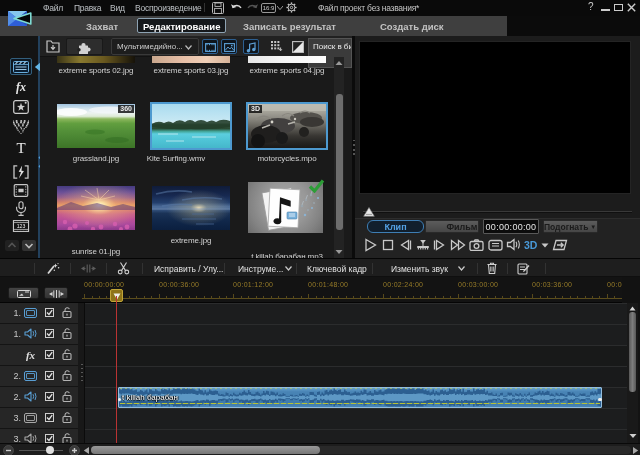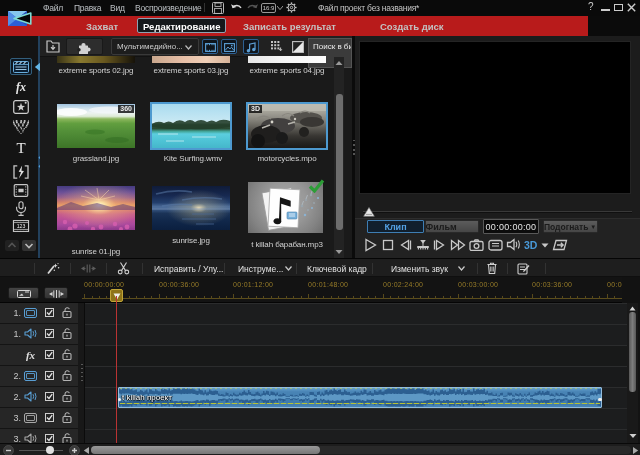--- a/index.html
+++ b/index.html
@@ -88,21 +88,21 @@
 </div>
 
 <svg class="ab" style="left:8px;top:11px;z-index:5" width="24" height="15" viewBox="0 0 24 15">
   <rect x="0" y="0" width="19" height="15" fill="#2f5fd8"></rect>
   <path d="M0 0 H19 L9.5 7.5 Z" fill="#86c8f0"></path>
   <path d="M0 0 L9.5 7.5 0 15 Z" fill="#5490e8"></path>
   <path d="M19 0 L9.5 7.5 19 15 Z" fill="#2a50c0"></path>
   <path d="M22.8 2 L6 7.5 22.8 13 Z" fill="#05080a" stroke="#7fdcd4" stroke-width="1.6" stroke-linejoin="round" transform="translate(0,0)"></path>
 </svg>
 
-<div class="ab" id="tabs" style="left:0;top:16px;width:588px;height:20px;background:#b91c1c">
+<div class="ab" id="tabs" style="left:0;top:16px;width:507px;height:20px;background:#404040">
   <span class="tab" style="left:86px">Захват</span>
   <div class="ab" style="left:137px;top:1.5px;width:89px;height:15px;border:1px solid #8fa4b4;border-radius:2px;background:#16191c"></div>
   <span class="tab" style="left:143px;top:4.5px;color:#fff">Редактирование</span>
   <span class="tab" style="left:243px">Записать результат</span>
   <span class="tab" style="left:380px">Создать диск</span>
 </div>
 
 <div class="ab" id="leftbar" style="left:0;top:36px;width:40px;height:222px;background:#151515">
   <div class="ab" style="left:38px;top:0;width:1.5px;height:222px;background:#24425e"></div>
 
@@ -294,21 +294,21 @@
           <circle cx="34" cy="34" r="6" fill="#1b1b1b"></circle>
           <circle cx="56" cy="28" r="5" fill="#232220"></circle>
           <path d="M8 16 q7 -7 15 -1 M34 12 q6 -5 12 0 M52 9 q5 -4 10 0" stroke="#8a8880" stroke-width="1.2" fill="none"></path>
           <path d="M14 24 l8 -3 M40 20 l7 -2" stroke="#b8b6ae" stroke-width="1.4"></path>
           <circle cx="24" cy="18" r="1.4" fill="#d8d6cc"></circle>
           <circle cx="47" cy="15" r="1.2" fill="#ccc9c0"></circle>
         </svg>
         <div class="badge" style="left:1px;top:1px">3D</div>
       </div>
       <div class="tlabel" style="left:8px;top:118px">grassland.jpg</div>
-      <div class="tlabel" style="left:105px;top:118px">Kite Surfing.wmv</div>
+      <div class="tlabel" style="left:88px;top:118px">Kite Surfing.wmv</div>
       <div class="tlabel" style="left:199px;top:118px">motorcycles.mpo</div>
       <div class="thumb" style="left:17px;top:149.5px;width:78px;height:44px;background:linear-gradient(180deg,#463c80 0%,#6a5098 14%,#96608e 26%,#cc7a6e 36%,#e89c64 44%,#d87a72 54%,#c85e8c 64%,#bc5098 76%,#aa4a9e 88%,#8e3a8c 100%);">
         <svg width="78" height="44" viewBox="0 0 78 44" style="position:absolute;left:0;top:0">
           <radialGradient id="sg" cx="0.54" cy="0.44" r="0.55">
             <stop offset="0" stop-color="#fffbe2"></stop>
             <stop offset="0.14" stop-color="#ffe9a8" stop-opacity="0.9"></stop>
             <stop offset="0.4" stop-color="#ffc880" stop-opacity="0.35"></stop>
             <stop offset="1" stop-color="#ffc880" stop-opacity="0"></stop>
           </radialGradient>
           <rect width="78" height="44" fill="url(#sg)"></rect>
@@ -362,22 +362,22 @@
             <circle cx="57" cy="35" r="1.2"></circle>
             <circle cx="64" cy="28" r="1"></circle>
             <circle cx="70" cy="18" r="1.1"></circle>
           </g>
 </svg>
 <svg width="17" height="14" viewBox="0 0 17 14" style="position:absolute;right:-2px;top:-3px">
           <path d="M2 7.5 L6.5 12 15 1.5" fill="none" stroke="#2e9e38" stroke-width="3.2"></path>
         </svg>
       </div>
       <div class="tlabel" style="left:8px;top:211px">sunrise 01.jpg</div>
-      <div class="tlabel" style="left:103px;top:200px">sunrise.jpg</div>
-      <div class="tlabel" style="left:196px;top:204px;width:102px">t killah барабан.mp3</div>
+      <div class="tlabel" style="left:103px;top:200px">extreme.jpg</div>
+      <div class="tlabel" style="left:196px;top:216px;width:102px">t killah барабан.mp3</div>
 
   <div class="ab" style="left:294px;top:21px;width:10px;height:201px;background:#242424">
     <svg style="margin:3px auto" width="8" height="6" viewBox="0 0 8 6">
           <path d="M0.5 5 4 1 7.5 5" fill="#9a9a9a"></path>
         </svg>
     <div class="ab" style="left:1.5px;top:37px;width:7px;height:136px;background:#6e6e6e;border-radius:3px"></div>
     <svg class="ab" style="left:1px;bottom:3px" width="8" height="6" viewBox="0 0 8 6">
           <path d="M0.5 1 4 5 7.5 1" fill="#9a9a9a"></path>
         </svg>
   </div>
@@ -389,22 +389,22 @@
   <div class="ab" style="left:4.5px;top:5.5px;width:270.5px;height:151px;background:#000;box-shadow:0 0 0 1px #252525"></div>
 
   <div class="ab" style="left:8px;top:174.5px;width:269px;height:2px;background:#3a3a3a;border-bottom:1px solid #111"></div>
   <svg class="ab" style="left:8px;top:170.5px" width="12" height="10" viewBox="0 0 12 10">
         <path d="M6 0.5 L11.3 9.3 H0.7 Z" fill="#e8e8e8" stroke="#888" stroke-width="0.6"></path>
         <path d="M3 7.4h6" stroke="#999" stroke-width="1"></path>
       </svg>
 
   <div class="ab" style="left:0;top:182px;width:285px;height:40px;background:#232323;border-top:1px solid #2e2e2e"></div>
 
-  <div class="ab" style="left:12px;top:183.5px;width:57px;height:13.5px;border:1px solid #3f7fb5;background:#12202e;border-radius:1px;text-align:center;font-size:9px;font-weight:bold;color:#55a2e4;line-height:12.5px">Клип</div>
-  <div class="ab" style="left:69.5px;top:183.5px;width:54px;height:13.5px;border:1px solid #2a2a2a;background:linear-gradient(#5d5d5d,#474747);border-radius:1px;text-align:left;font-size:9px;font-weight:bold;color:#1c1c1c;line-height:12.5px">Фильм</div>
+  <div class="ab" style="left:12px;top:183.5px;width:57px;height:13.5px;border:1px solid #3f7fb5;background:#12202e;border-radius:6px;text-align:center;font-size:9px;font-weight:bold;color:#55a2e4;line-height:12.5px">Клип</div>
+  <div class="ab" style="left:69.5px;top:183.5px;width:54px;height:13.5px;border:1px solid #2a2a2a;background:linear-gradient(#5d5d5d,#474747);border-radius:1px;text-align:right;font-size:9px;font-weight:bold;color:#1c1c1c;line-height:12.5px">Фильм</div>
   <div class="ab" style="left:128px;top:182.5px;width:56px;height:15px;border:1px solid #5a5a5a;background:#0d0d0d;border-radius:1px;text-align:center;font-size:9px;color:#e6e6e6;line-height:14px;letter-spacing:0.3px">00:00:00:00</div>
   <div class="ab" style="left:187.5px;top:183.5px;width:55px;height:13.5px;border:1px solid #2a2a2a;background:linear-gradient(#5d5d5d,#474747);border-radius:1px;text-align:center;font-size:8.5px;font-weight:bold;color:#1c1c1c;line-height:12.5px">Подогнать<span style="font-size:6px;vertical-align:1px"> ▼</span></div>
 
   <svg class="ab" style="left:9px;top:202px" width="13" height="14" viewBox="0 0 13 14">
         <path d="M2 1.5 L11.5 7 2 12.5 Z" fill="none" stroke="#c9c9c9" stroke-width="1.3"></path>
       </svg>
       <svg class="ab" style="left:27px;top:203px" width="12" height="12" viewBox="0 0 12 12">
         <rect x="1.5" y="1.5" width="9" height="9" fill="none" stroke="#c9c9c9" stroke-width="1.3"></rect>
       </svg>
       <svg class="ab" style="left:44px;top:203px" width="13" height="12" viewBox="0 0 13 12">
@@ -791,21 +791,21 @@
 
 <div class="ab" style="left:116px;top:296px;width:1px;height:147px;background:#bb3434"></div>
 
 <div class="ab" style="left:117.5px;top:386.5px;width:484px;height:21px;background:linear-gradient(#66a0cc,#4a85b6 20%,#3f7cae 80%,#4a86b8);border:1px solid #94bede;border-radius:1px">
   <svg class="ab" style="left:0;top:0" width="482" height="19" viewBox="0 0 482 19">
         <path d="M0.0 0.5h1.5v18.0h-1.5zM1.5 1.7h1.5v15.6h-1.5zM3.0 0.5h1.5v18.0h-1.5zM4.5 0.5h1.5v17.9h-1.5zM6.0 0.5h1.5v18.0h-1.5zM7.5 0.5h1.5v18.0h-1.5zM9.0 0.5h1.5v18.0h-1.5zM10.5 1.5h1.5v16.0h-1.5zM12.0 0.5h1.5v17.9h-1.5zM13.5 2.5h1.5v14.0h-1.5zM15.0 2.2h1.5v14.6h-1.5zM16.5 1.5h1.5v15.9h-1.5zM18.0 3.9h1.5v11.3h-1.5zM19.5 3.6h1.5v11.9h-1.5zM21.0 2.1h1.5v14.9h-1.5zM22.5 2.7h1.5v13.7h-1.5zM24.0 4.0h1.5v10.9h-1.5zM25.5 2.6h1.5v13.9h-1.5zM27.0 1.6h1.5v15.8h-1.5zM28.5 4.6h1.5v9.7h-1.5zM30.0 1.3h1.5v16.5h-1.5zM31.5 1.5h1.5v16.1h-1.5zM33.0 2.7h1.5v13.6h-1.5zM34.5 3.2h1.5v12.5h-1.5zM36.0 0.5h1.5v18.0h-1.5zM37.5 2.4h1.5v14.3h-1.5zM39.0 3.3h1.5v12.3h-1.5zM40.5 3.4h1.5v12.2h-1.5zM42.0 0.6h1.5v17.9h-1.5zM43.5 1.7h1.5v15.7h-1.5zM45.0 1.0h1.5v17.0h-1.5zM46.5 1.4h1.5v16.1h-1.5zM48.0 2.3h1.5v14.5h-1.5zM49.5 0.5h1.5v17.9h-1.5zM51.0 2.8h1.5v13.4h-1.5zM52.5 1.9h1.5v15.1h-1.5zM54.0 0.6h1.5v17.8h-1.5zM55.5 1.1h1.5v16.8h-1.5zM57.0 0.5h1.5v18.0h-1.5zM58.5 0.5h1.5v18.0h-1.5zM60.0 0.5h1.5v18.0h-1.5zM61.5 1.8h1.5v15.4h-1.5zM63.0 0.8h1.5v17.4h-1.5zM64.5 0.5h1.5v18.0h-1.5zM66.0 1.1h1.5v16.8h-1.5zM67.5 0.5h1.5v17.9h-1.5zM69.0 1.2h1.5v16.6h-1.5zM70.5 0.8h1.5v17.5h-1.5zM72.0 0.5h1.5v18.0h-1.5zM73.5 1.2h1.5v16.6h-1.5zM75.0 1.6h1.5v15.7h-1.5zM76.5 2.7h1.5v13.6h-1.5zM78.0 2.9h1.5v13.2h-1.5zM79.5 0.7h1.5v17.7h-1.5zM81.0 2.1h1.5v14.8h-1.5zM82.5 2.5h1.5v14.0h-1.5zM84.0 4.4h1.5v10.2h-1.5zM85.5 2.3h1.5v14.4h-1.5zM87.0 4.6h1.5v9.8h-1.5zM88.5 3.8h1.5v11.5h-1.5zM90.0 1.4h1.5v16.3h-1.5zM91.5 2.8h1.5v13.4h-1.5zM93.0 3.2h1.5v12.6h-1.5zM94.5 2.8h1.5v13.3h-1.5zM96.0 2.4h1.5v14.1h-1.5zM97.5 3.0h1.5v13.0h-1.5zM99.0 5.5h1.5v8.0h-1.5zM100.5 6.7h1.5v5.7h-1.5zM102.0 6.0h1.5v7.1h-1.5zM103.5 6.6h1.5v5.9h-1.5zM105.0 7.2h1.5v4.6h-1.5zM106.5 4.6h1.5v9.8h-1.5zM108.0 5.1h1.5v8.8h-1.5zM109.5 7.5h1.5v4.1h-1.5zM111.0 6.1h1.5v6.7h-1.5zM112.5 7.1h1.5v4.8h-1.5zM114.0 4.8h1.5v9.4h-1.5zM115.5 6.3h1.5v6.3h-1.5zM117.0 6.7h1.5v5.5h-1.5zM118.5 6.4h1.5v6.2h-1.5zM120.0 4.8h1.5v9.5h-1.5zM121.5 5.6h1.5v7.9h-1.5zM123.0 4.0h1.5v11.1h-1.5zM124.5 2.5h1.5v14.1h-1.5zM126.0 4.3h1.5v10.4h-1.5zM127.5 4.9h1.5v9.1h-1.5zM129.0 1.9h1.5v15.2h-1.5zM130.5 3.9h1.5v11.1h-1.5zM132.0 5.8h1.5v7.5h-1.5zM133.5 6.2h1.5v6.7h-1.5zM135.0 6.1h1.5v6.8h-1.5zM136.5 4.3h1.5v10.5h-1.5zM138.0 3.8h1.5v11.5h-1.5zM139.5 5.3h1.5v8.3h-1.5zM141.0 6.8h1.5v5.4h-1.5zM142.5 5.5h1.5v8.0h-1.5zM144.0 3.0h1.5v13.0h-1.5zM145.5 4.7h1.5v9.5h-1.5zM147.0 2.8h1.5v13.3h-1.5zM148.5 3.2h1.5v12.7h-1.5zM150.0 6.4h1.5v6.2h-1.5zM151.5 3.6h1.5v11.9h-1.5zM153.0 3.8h1.5v11.5h-1.5zM154.5 4.5h1.5v10.0h-1.5zM156.0 5.8h1.5v7.4h-1.5zM157.5 4.6h1.5v9.8h-1.5zM159.0 7.1h1.5v4.8h-1.5zM160.5 6.3h1.5v6.4h-1.5zM162.0 6.7h1.5v5.6h-1.5zM163.5 5.2h1.5v8.6h-1.5zM165.0 6.0h1.5v7.1h-1.5zM166.5 7.9h1.5v3.2h-1.5zM168.0 7.9h1.5v3.2h-1.5zM169.5 7.9h1.5v3.2h-1.5zM171.0 6.7h1.5v5.6h-1.5zM172.5 6.8h1.5v5.4h-1.5zM174.0 7.9h1.5v3.2h-1.5zM175.5 7.3h1.5v4.4h-1.5zM177.0 7.1h1.5v4.8h-1.5zM178.5 7.9h1.5v3.2h-1.5zM180.0 5.8h1.5v7.5h-1.5zM181.5 6.3h1.5v6.4h-1.5zM183.0 5.1h1.5v8.8h-1.5zM184.5 5.8h1.5v7.4h-1.5zM186.0 7.8h1.5v3.5h-1.5zM187.5 6.4h1.5v6.3h-1.5zM189.0 7.5h1.5v3.9h-1.5zM190.5 3.9h1.5v11.2h-1.5zM192.0 4.1h1.5v10.7h-1.5zM193.5 4.3h1.5v10.4h-1.5zM195.0 6.4h1.5v6.3h-1.5zM196.5 7.3h1.5v4.5h-1.5zM198.0 3.9h1.5v11.3h-1.5zM199.5 3.4h1.5v12.3h-1.5zM201.0 6.5h1.5v6.1h-1.5zM202.5 4.5h1.5v10.0h-1.5zM204.0 5.7h1.5v7.6h-1.5zM205.5 2.5h1.5v14.0h-1.5zM207.0 2.0h1.5v15.0h-1.5zM208.5 4.1h1.5v10.8h-1.5zM210.0 2.4h1.5v14.3h-1.5zM211.5 1.8h1.5v15.4h-1.5zM213.0 2.7h1.5v13.6h-1.5zM214.5 0.5h1.5v18.0h-1.5zM216.0 2.1h1.5v14.8h-1.5zM217.5 3.1h1.5v12.9h-1.5zM219.0 2.0h1.5v14.9h-1.5zM220.5 1.6h1.5v15.8h-1.5zM222.0 4.0h1.5v10.9h-1.5zM223.5 4.0h1.5v11.1h-1.5zM225.0 1.6h1.5v15.8h-1.5zM226.5 3.3h1.5v12.5h-1.5zM228.0 4.3h1.5v10.4h-1.5zM229.5 4.1h1.5v10.8h-1.5zM231.0 5.7h1.5v7.5h-1.5zM232.5 5.3h1.5v8.4h-1.5zM234.0 4.7h1.5v9.6h-1.5zM235.5 3.5h1.5v11.9h-1.5zM237.0 4.8h1.5v9.5h-1.5zM238.5 4.6h1.5v9.8h-1.5zM240.0 5.0h1.5v9.0h-1.5zM241.5 2.7h1.5v13.7h-1.5zM243.0 4.2h1.5v10.6h-1.5zM244.5 1.5h1.5v16.0h-1.5zM246.0 1.7h1.5v15.6h-1.5zM247.5 4.9h1.5v9.1h-1.5zM249.0 4.4h1.5v10.2h-1.5zM250.5 2.9h1.5v13.3h-1.5zM252.0 4.8h1.5v9.4h-1.5zM253.5 5.2h1.5v8.6h-1.5zM255.0 2.1h1.5v14.9h-1.5zM256.5 3.4h1.5v12.1h-1.5zM258.0 3.7h1.5v11.7h-1.5zM259.5 2.2h1.5v14.7h-1.5zM261.0 1.7h1.5v15.6h-1.5zM262.5 3.7h1.5v11.6h-1.5zM264.0 3.5h1.5v11.9h-1.5zM265.5 1.7h1.5v15.7h-1.5zM267.0 1.2h1.5v16.7h-1.5zM268.5 0.5h1.5v18.0h-1.5zM270.0 0.5h1.5v18.0h-1.5zM271.5 0.5h1.5v18.0h-1.5zM273.0 0.5h1.5v18.0h-1.5zM274.5 0.7h1.5v17.6h-1.5zM276.0 0.5h1.5v18.0h-1.5zM277.5 0.5h1.5v18.0h-1.5zM279.0 0.5h1.5v18.0h-1.5zM280.5 0.5h1.5v18.0h-1.5zM282.0 1.0h1.5v17.1h-1.5zM283.5 0.5h1.5v18.0h-1.5zM285.0 0.5h1.5v18.0h-1.5zM286.5 1.3h1.5v16.5h-1.5zM288.0 1.5h1.5v16.0h-1.5zM289.5 0.5h1.5v18.0h-1.5zM291.0 0.8h1.5v17.4h-1.5zM292.5 0.5h1.5v18.0h-1.5zM294.0 0.5h1.5v18.0h-1.5zM295.5 2.1h1.5v14.7h-1.5zM297.0 0.5h1.5v18.0h-1.5zM298.5 0.5h1.5v18.0h-1.5zM300.0 0.5h1.5v18.0h-1.5zM301.5 0.5h1.5v18.0h-1.5zM303.0 0.5h1.5v18.0h-1.5zM304.5 2.3h1.5v14.4h-1.5zM306.0 1.4h1.5v16.2h-1.5zM307.5 2.9h1.5v13.2h-1.5zM309.0 2.6h1.5v13.7h-1.5zM310.5 4.5h1.5v10.1h-1.5zM312.0 3.7h1.5v11.7h-1.5zM313.5 1.6h1.5v15.7h-1.5zM315.0 4.8h1.5v9.4h-1.5zM316.5 2.9h1.5v13.1h-1.5zM318.0 4.3h1.5v10.3h-1.5zM319.5 4.4h1.5v10.2h-1.5zM321.0 2.2h1.5v14.7h-1.5zM322.5 1.8h1.5v15.4h-1.5zM324.0 3.2h1.5v12.5h-1.5zM325.5 2.3h1.5v14.5h-1.5zM327.0 4.1h1.5v10.7h-1.5zM328.5 3.3h1.5v12.5h-1.5zM330.0 0.5h1.5v18.0h-1.5zM331.5 1.7h1.5v15.7h-1.5zM333.0 1.7h1.5v15.6h-1.5zM334.5 0.8h1.5v17.3h-1.5zM336.0 3.6h1.5v11.8h-1.5zM337.5 1.6h1.5v15.7h-1.5zM339.0 2.1h1.5v14.8h-1.5zM340.5 0.9h1.5v17.2h-1.5zM342.0 3.8h1.5v11.4h-1.5zM343.5 0.8h1.5v17.5h-1.5zM345.0 4.3h1.5v10.3h-1.5zM346.5 3.9h1.5v11.1h-1.5zM348.0 2.3h1.5v14.4h-1.5zM349.5 1.9h1.5v15.3h-1.5zM351.0 3.5h1.5v12.1h-1.5zM352.5 3.7h1.5v11.5h-1.5zM354.0 0.5h1.5v18.0h-1.5zM355.5 2.9h1.5v13.3h-1.5zM357.0 1.4h1.5v16.3h-1.5zM358.5 1.2h1.5v16.5h-1.5zM360.0 2.1h1.5v14.9h-1.5zM361.5 1.6h1.5v15.8h-1.5zM363.0 2.1h1.5v14.8h-1.5zM364.5 0.8h1.5v17.3h-1.5zM366.0 4.2h1.5v10.6h-1.5zM367.5 2.7h1.5v13.6h-1.5zM369.0 5.2h1.5v8.7h-1.5zM370.5 5.1h1.5v8.7h-1.5zM372.0 4.6h1.5v9.8h-1.5zM373.5 6.6h1.5v5.9h-1.5zM375.0 6.9h1.5v5.2h-1.5zM376.5 5.5h1.5v8.0h-1.5zM378.0 7.9h1.5v3.2h-1.5zM379.5 7.0h1.5v5.0h-1.5zM381.0 4.9h1.5v9.2h-1.5zM382.5 4.8h1.5v9.3h-1.5zM384.0 7.9h1.5v3.2h-1.5zM385.5 7.7h1.5v3.6h-1.5zM387.0 7.4h1.5v4.3h-1.5zM388.5 4.6h1.5v9.8h-1.5zM390.0 4.8h1.5v9.5h-1.5zM391.5 4.8h1.5v9.5h-1.5zM393.0 6.8h1.5v5.4h-1.5zM394.5 7.8h1.5v3.5h-1.5zM396.0 5.2h1.5v8.5h-1.5zM397.5 5.9h1.5v7.1h-1.5zM399.0 6.5h1.5v6.1h-1.5zM400.5 5.1h1.5v8.8h-1.5zM402.0 6.5h1.5v5.9h-1.5zM403.5 7.9h1.5v3.2h-1.5zM405.0 5.8h1.5v7.3h-1.5zM406.5 7.7h1.5v3.6h-1.5zM408.0 6.0h1.5v7.0h-1.5zM409.5 4.6h1.5v9.9h-1.5zM411.0 7.3h1.5v4.3h-1.5zM412.5 7.0h1.5v5.1h-1.5zM414.0 6.6h1.5v5.9h-1.5zM415.5 4.4h1.5v10.3h-1.5zM417.0 5.1h1.5v8.8h-1.5zM418.5 3.5h1.5v12.0h-1.5zM420.0 2.8h1.5v13.3h-1.5zM421.5 4.8h1.5v9.4h-1.5zM423.0 3.1h1.5v12.8h-1.5zM424.5 4.7h1.5v9.5h-1.5zM426.0 4.1h1.5v10.9h-1.5zM427.5 2.7h1.5v13.6h-1.5zM429.0 3.3h1.5v12.4h-1.5zM430.5 6.6h1.5v5.8h-1.5zM432.0 5.6h1.5v7.8h-1.5zM433.5 6.5h1.5v6.1h-1.5zM435.0 7.8h1.5v3.5h-1.5zM436.5 4.8h1.5v9.3h-1.5zM438.0 5.4h1.5v8.1h-1.5zM439.5 6.9h1.5v5.2h-1.5zM441.0 4.9h1.5v9.2h-1.5zM442.5 5.6h1.5v7.9h-1.5zM444.0 5.9h1.5v7.2h-1.5zM445.5 7.5h1.5v4.1h-1.5zM447.0 7.1h1.5v4.7h-1.5zM448.5 3.9h1.5v11.2h-1.5zM450.0 3.9h1.5v11.2h-1.5zM451.5 5.4h1.5v8.2h-1.5zM453.0 4.4h1.5v10.1h-1.5zM454.5 5.7h1.5v7.6h-1.5zM456.0 7.7h1.5v3.7h-1.5zM457.5 7.9h1.5v3.2h-1.5zM459.0 7.5h1.5v3.9h-1.5zM460.5 5.4h1.5v8.2h-1.5zM462.0 5.9h1.5v7.2h-1.5zM463.5 5.6h1.5v7.7h-1.5zM465.0 5.4h1.5v8.2h-1.5zM466.5 7.9h1.5v3.2h-1.5zM468.0 7.4h1.5v4.2h-1.5zM469.5 7.5h1.5v3.9h-1.5zM471.0 4.3h1.5v10.3h-1.5zM472.5 3.4h1.5v12.3h-1.5zM474.0 4.7h1.5v9.6h-1.5zM475.5 3.3h1.5v12.4h-1.5zM477.0 4.6h1.5v9.7h-1.5zM478.5 1.1h1.5v16.7h-1.5zM480.0 1.1h1.5v16.9h-1.5zM481.5 0.5h1.5v18.0h-1.5zM483.0 0.9h1.5v17.3h-1.5z" fill="#2a5c8e" opacity="0.9"></path>
         <path d="M0.0 5.5h1.5v8.0h-1.5zM1.5 6.5h1.5v6.0h-1.5zM3.0 5.6h1.5v7.8h-1.5zM4.5 5.8h1.5v7.3h-1.5zM6.0 5.5h1.5v8.1h-1.5zM7.5 5.5h1.5v7.9h-1.5zM9.0 5.5h1.5v8.0h-1.5zM10.5 6.0h1.5v7.1h-1.5zM12.0 5.9h1.5v7.3h-1.5zM13.5 6.4h1.5v6.2h-1.5zM15.0 6.7h1.5v5.6h-1.5zM16.5 5.9h1.5v7.1h-1.5zM18.0 6.9h1.5v5.2h-1.5zM19.5 7.2h1.5v4.7h-1.5zM21.0 6.2h1.5v6.6h-1.5zM22.5 6.7h1.5v5.7h-1.5zM24.0 7.3h1.5v4.4h-1.5zM25.5 6.4h1.5v6.2h-1.5zM27.0 6.3h1.5v6.3h-1.5zM28.5 7.7h1.5v3.5h-1.5zM30.0 6.2h1.5v6.6h-1.5zM31.5 6.2h1.5v6.5h-1.5zM33.0 6.4h1.5v6.2h-1.5zM34.5 6.6h1.5v5.8h-1.5zM36.0 5.9h1.5v7.3h-1.5zM37.5 6.4h1.5v6.2h-1.5zM39.0 7.0h1.5v5.0h-1.5zM40.5 6.7h1.5v5.7h-1.5zM42.0 5.7h1.5v7.6h-1.5zM43.5 5.9h1.5v7.1h-1.5zM45.0 6.2h1.5v6.7h-1.5zM46.5 5.8h1.5v7.3h-1.5zM48.0 6.7h1.5v5.7h-1.5zM49.5 5.5h1.5v8.1h-1.5zM51.0 6.8h1.5v5.3h-1.5zM52.5 6.6h1.5v5.9h-1.5zM54.0 5.8h1.5v7.4h-1.5zM55.5 5.8h1.5v7.3h-1.5zM57.0 5.8h1.5v7.3h-1.5zM58.5 5.7h1.5v7.7h-1.5zM60.0 5.7h1.5v7.6h-1.5zM61.5 6.3h1.5v6.3h-1.5zM63.0 5.8h1.5v7.4h-1.5zM64.5 5.9h1.5v7.3h-1.5zM66.0 5.8h1.5v7.3h-1.5zM67.5 6.0h1.5v6.9h-1.5zM69.0 5.8h1.5v7.5h-1.5zM70.5 5.8h1.5v7.4h-1.5zM72.0 5.6h1.5v7.8h-1.5zM73.5 5.9h1.5v7.3h-1.5zM75.0 6.1h1.5v6.8h-1.5zM76.5 6.7h1.5v5.5h-1.5zM78.0 7.0h1.5v5.0h-1.5zM79.5 5.7h1.5v7.6h-1.5zM81.0 6.5h1.5v6.0h-1.5zM82.5 6.7h1.5v5.6h-1.5zM84.0 7.2h1.5v4.7h-1.5zM85.5 6.3h1.5v6.3h-1.5zM87.0 7.6h1.5v3.9h-1.5zM88.5 7.2h1.5v4.6h-1.5zM90.0 6.1h1.5v6.7h-1.5zM91.5 6.7h1.5v5.5h-1.5zM93.0 7.0h1.5v5.0h-1.5zM94.5 6.9h1.5v5.1h-1.5zM96.0 6.6h1.5v5.8h-1.5zM97.5 6.5h1.5v6.0h-1.5zM99.0 7.7h1.5v3.6h-1.5zM100.5 8.1h1.5v2.9h-1.5zM102.0 7.9h1.5v3.1h-1.5zM103.5 8.4h1.5v2.2h-1.5zM105.0 8.5h1.5v2.0h-1.5zM106.5 7.7h1.5v3.5h-1.5zM108.0 7.8h1.5v3.4h-1.5zM109.5 8.7h1.5v1.6h-1.5zM111.0 8.0h1.5v2.9h-1.5zM112.5 8.4h1.5v2.2h-1.5zM114.0 7.6h1.5v3.9h-1.5zM115.5 8.2h1.5v2.6h-1.5zM117.0 8.5h1.5v2.0h-1.5zM118.5 8.2h1.5v2.6h-1.5zM120.0 7.3h1.5v4.5h-1.5zM121.5 7.7h1.5v3.7h-1.5zM123.0 7.4h1.5v4.3h-1.5zM124.5 6.8h1.5v5.4h-1.5zM126.0 7.3h1.5v4.4h-1.5zM127.5 7.5h1.5v4.0h-1.5zM129.0 6.4h1.5v6.2h-1.5zM130.5 7.0h1.5v5.1h-1.5zM132.0 7.8h1.5v3.4h-1.5zM133.5 8.0h1.5v3.0h-1.5zM135.0 8.2h1.5v2.5h-1.5zM136.5 7.5h1.5v4.0h-1.5zM138.0 7.4h1.5v4.2h-1.5zM139.5 7.9h1.5v3.2h-1.5zM141.0 8.4h1.5v2.2h-1.5zM142.5 7.6h1.5v3.8h-1.5zM144.0 7.0h1.5v4.9h-1.5zM145.5 7.5h1.5v3.9h-1.5zM147.0 6.6h1.5v5.7h-1.5zM148.5 7.0h1.5v5.0h-1.5zM150.0 8.1h1.5v2.8h-1.5zM151.5 7.0h1.5v5.0h-1.5zM153.0 7.2h1.5v4.5h-1.5zM154.5 7.3h1.5v4.4h-1.5zM156.0 8.2h1.5v2.5h-1.5zM157.5 7.3h1.5v4.4h-1.5zM159.0 8.3h1.5v2.3h-1.5zM160.5 8.4h1.5v2.2h-1.5zM162.0 8.4h1.5v2.3h-1.5zM163.5 7.9h1.5v3.2h-1.5zM165.0 7.7h1.5v3.5h-1.5zM166.5 8.8h1.5v1.4h-1.5zM168.0 8.8h1.5v1.4h-1.5zM169.5 8.8h1.5v1.4h-1.5zM171.0 8.1h1.5v2.8h-1.5zM172.5 8.4h1.5v2.2h-1.5zM174.0 8.6h1.5v1.7h-1.5zM175.5 8.5h1.5v2.1h-1.5zM177.0 8.2h1.5v2.6h-1.5zM178.5 8.8h1.5v1.5h-1.5zM180.0 7.7h1.5v3.7h-1.5zM181.5 7.9h1.5v3.1h-1.5zM183.0 7.6h1.5v3.9h-1.5zM184.5 7.8h1.5v3.4h-1.5zM186.0 8.8h1.5v1.5h-1.5zM187.5 8.0h1.5v3.0h-1.5zM189.0 8.6h1.5v1.7h-1.5zM190.5 6.9h1.5v5.2h-1.5zM192.0 7.1h1.5v4.8h-1.5zM193.5 7.3h1.5v4.3h-1.5zM195.0 8.3h1.5v2.3h-1.5zM196.5 8.7h1.5v1.6h-1.5zM198.0 7.1h1.5v4.9h-1.5zM199.5 6.8h1.5v5.5h-1.5zM201.0 8.2h1.5v2.6h-1.5zM202.5 7.3h1.5v4.4h-1.5zM204.0 8.0h1.5v2.9h-1.5zM205.5 6.8h1.5v5.4h-1.5zM207.0 6.5h1.5v6.0h-1.5zM208.5 7.4h1.5v4.3h-1.5zM210.0 6.6h1.5v5.8h-1.5zM211.5 6.2h1.5v6.5h-1.5zM213.0 6.9h1.5v5.3h-1.5zM214.5 5.9h1.5v7.2h-1.5zM216.0 6.3h1.5v6.5h-1.5zM217.5 6.7h1.5v5.6h-1.5zM219.0 6.6h1.5v5.8h-1.5zM220.5 6.2h1.5v6.5h-1.5zM222.0 7.2h1.5v4.6h-1.5zM223.5 7.2h1.5v4.5h-1.5zM225.0 6.4h1.5v6.3h-1.5zM226.5 6.9h1.5v5.1h-1.5zM228.0 7.1h1.5v4.8h-1.5zM229.5 7.2h1.5v4.6h-1.5zM231.0 7.8h1.5v3.4h-1.5zM232.5 7.5h1.5v4.0h-1.5zM234.0 7.3h1.5v4.3h-1.5zM235.5 7.1h1.5v4.9h-1.5zM237.0 7.8h1.5v3.4h-1.5zM238.5 7.5h1.5v3.9h-1.5zM240.0 7.5h1.5v4.1h-1.5zM241.5 6.4h1.5v6.2h-1.5zM243.0 7.0h1.5v5.0h-1.5zM244.5 6.2h1.5v6.6h-1.5zM246.0 6.1h1.5v6.8h-1.5zM247.5 7.6h1.5v3.9h-1.5zM249.0 7.3h1.5v4.4h-1.5zM250.5 6.9h1.5v5.2h-1.5zM252.0 7.7h1.5v3.6h-1.5zM253.5 7.7h1.5v3.5h-1.5zM255.0 6.7h1.5v5.7h-1.5zM256.5 7.0h1.5v4.9h-1.5zM258.0 6.9h1.5v5.1h-1.5zM259.5 6.5h1.5v6.1h-1.5zM261.0 6.4h1.5v6.2h-1.5zM262.5 7.1h1.5v4.8h-1.5zM264.0 7.2h1.5v4.6h-1.5zM265.5 6.1h1.5v6.7h-1.5zM267.0 6.3h1.5v6.4h-1.5zM268.5 5.8h1.5v7.4h-1.5zM270.0 5.7h1.5v7.6h-1.5zM271.5 6.0h1.5v7.0h-1.5zM273.0 5.6h1.5v7.7h-1.5zM274.5 6.0h1.5v7.0h-1.5zM276.0 5.7h1.5v7.5h-1.5zM277.5 6.0h1.5v7.0h-1.5zM279.0 5.8h1.5v7.4h-1.5zM280.5 5.9h1.5v7.2h-1.5zM282.0 6.0h1.5v7.0h-1.5zM283.5 5.6h1.5v7.9h-1.5zM285.0 5.8h1.5v7.4h-1.5zM286.5 5.9h1.5v7.2h-1.5zM288.0 5.9h1.5v7.1h-1.5zM289.5 5.9h1.5v7.3h-1.5zM291.0 6.1h1.5v6.8h-1.5zM292.5 6.0h1.5v7.0h-1.5zM294.0 5.7h1.5v7.6h-1.5zM295.5 6.1h1.5v6.8h-1.5zM297.0 5.8h1.5v7.4h-1.5zM298.5 5.6h1.5v7.7h-1.5zM300.0 5.6h1.5v7.9h-1.5zM301.5 5.6h1.5v7.7h-1.5zM303.0 5.6h1.5v7.9h-1.5zM304.5 6.2h1.5v6.6h-1.5zM306.0 6.3h1.5v6.4h-1.5zM307.5 7.0h1.5v5.0h-1.5zM309.0 6.8h1.5v5.3h-1.5zM310.5 7.6h1.5v3.8h-1.5zM312.0 6.9h1.5v5.1h-1.5zM313.5 6.2h1.5v6.7h-1.5zM315.0 7.7h1.5v3.6h-1.5zM316.5 6.6h1.5v5.8h-1.5zM318.0 7.2h1.5v4.7h-1.5zM319.5 7.6h1.5v3.9h-1.5zM321.0 6.4h1.5v6.3h-1.5zM322.5 6.1h1.5v6.8h-1.5zM324.0 7.1h1.5v4.8h-1.5zM325.5 6.3h1.5v6.5h-1.5zM327.0 7.0h1.5v5.1h-1.5zM328.5 7.1h1.5v4.8h-1.5zM330.0 6.0h1.5v7.0h-1.5zM331.5 6.3h1.5v6.4h-1.5zM333.0 6.1h1.5v6.8h-1.5zM334.5 5.6h1.5v7.8h-1.5zM336.0 7.1h1.5v4.8h-1.5zM337.5 6.1h1.5v6.9h-1.5zM339.0 6.6h1.5v5.7h-1.5zM340.5 5.8h1.5v7.5h-1.5zM342.0 7.0h1.5v4.9h-1.5zM343.5 6.1h1.5v6.9h-1.5zM345.0 7.2h1.5v4.7h-1.5zM346.5 7.0h1.5v5.1h-1.5zM348.0 6.4h1.5v6.2h-1.5zM349.5 6.5h1.5v6.0h-1.5zM351.0 6.7h1.5v5.7h-1.5zM352.5 6.9h1.5v5.2h-1.5zM354.0 5.8h1.5v7.4h-1.5zM355.5 6.8h1.5v5.5h-1.5zM357.0 6.2h1.5v6.7h-1.5zM358.5 6.0h1.5v7.0h-1.5zM360.0 6.5h1.5v6.1h-1.5zM361.5 6.0h1.5v7.1h-1.5zM363.0 6.2h1.5v6.6h-1.5zM364.5 6.1h1.5v6.8h-1.5zM366.0 7.0h1.5v5.0h-1.5zM367.5 6.6h1.5v5.9h-1.5zM369.0 7.5h1.5v4.0h-1.5zM370.5 7.5h1.5v3.9h-1.5zM372.0 7.5h1.5v4.0h-1.5zM373.5 8.1h1.5v2.7h-1.5zM375.0 8.1h1.5v2.7h-1.5zM376.5 8.0h1.5v3.1h-1.5zM378.0 8.6h1.5v1.7h-1.5zM379.5 8.4h1.5v2.1h-1.5zM381.0 7.6h1.5v3.8h-1.5zM382.5 7.6h1.5v3.8h-1.5zM384.0 8.7h1.5v1.6h-1.5zM385.5 8.8h1.5v1.4h-1.5zM387.0 8.4h1.5v2.2h-1.5zM388.5 7.2h1.5v4.5h-1.5zM390.0 7.8h1.5v3.5h-1.5zM391.5 7.3h1.5v4.4h-1.5zM393.0 8.5h1.5v1.9h-1.5zM394.5 8.8h1.5v1.4h-1.5zM396.0 7.6h1.5v3.7h-1.5zM397.5 8.1h1.5v2.9h-1.5zM399.0 8.5h1.5v2.0h-1.5zM400.5 7.5h1.5v4.1h-1.5zM402.0 8.4h1.5v2.1h-1.5zM403.5 8.8h1.5v1.4h-1.5zM405.0 7.8h1.5v3.4h-1.5zM406.5 8.8h1.5v1.4h-1.5zM408.0 7.8h1.5v3.4h-1.5zM409.5 7.3h1.5v4.4h-1.5zM411.0 8.7h1.5v1.5h-1.5zM412.5 8.7h1.5v1.5h-1.5zM414.0 8.0h1.5v3.0h-1.5zM415.5 7.6h1.5v3.8h-1.5zM417.0 7.5h1.5v4.0h-1.5zM418.5 7.0h1.5v5.0h-1.5zM420.0 6.5h1.5v5.9h-1.5zM421.5 7.4h1.5v4.2h-1.5zM423.0 6.7h1.5v5.5h-1.5zM424.5 7.5h1.5v4.0h-1.5zM426.0 7.0h1.5v4.9h-1.5zM427.5 6.9h1.5v5.2h-1.5zM429.0 7.1h1.5v4.9h-1.5zM430.5 8.2h1.5v2.7h-1.5zM432.0 8.0h1.5v3.0h-1.5zM433.5 8.2h1.5v2.6h-1.5zM435.0 8.8h1.5v1.4h-1.5zM436.5 7.5h1.5v3.9h-1.5zM438.0 7.8h1.5v3.3h-1.5zM439.5 8.3h1.5v2.5h-1.5zM441.0 7.7h1.5v3.6h-1.5zM442.5 7.7h1.5v3.6h-1.5zM444.0 8.1h1.5v2.7h-1.5zM445.5 8.8h1.5v1.4h-1.5zM447.0 8.7h1.5v1.5h-1.5zM448.5 7.3h1.5v4.3h-1.5zM450.0 7.4h1.5v4.3h-1.5zM451.5 7.8h1.5v3.5h-1.5zM453.0 7.2h1.5v4.6h-1.5zM454.5 8.1h1.5v2.8h-1.5zM456.0 8.8h1.5v1.4h-1.5zM457.5 8.8h1.5v1.4h-1.5zM459.0 8.5h1.5v1.9h-1.5zM460.5 7.5h1.5v4.0h-1.5zM462.0 8.0h1.5v3.1h-1.5zM463.5 8.0h1.5v3.0h-1.5zM465.0 8.0h1.5v3.0h-1.5zM466.5 8.8h1.5v1.4h-1.5zM468.0 8.8h1.5v1.4h-1.5zM469.5 8.8h1.5v1.4h-1.5zM471.0 7.6h1.5v3.8h-1.5zM472.5 6.9h1.5v5.2h-1.5zM474.0 7.6h1.5v3.8h-1.5zM475.5 6.6h1.5v5.8h-1.5zM477.0 7.4h1.5v4.1h-1.5zM478.5 5.9h1.5v7.3h-1.5zM480.0 6.2h1.5v6.6h-1.5zM481.5 5.5h1.5v8.0h-1.5zM483.0 5.9h1.5v7.2h-1.5z" fill="#5e99c6"></path>
       </svg>
   <div class="ab" style="left:1px;top:0.5px;width:480px;height:1px;background:repeating-linear-gradient(90deg,rgba(200,210,70,0.6) 0 2.5px,transparent 2.5px 5px)"></div>
   <div class="ab" style="left:1px;bottom:2.5px;width:480px;height:1px;background:repeating-linear-gradient(90deg,#b6c238 0 5px,rgba(182,194,56,0.35) 5px 7px)"></div>
-  <div class="ab" style="left:3.5px;top:5px;font-size:8px;color:#fff;text-shadow:0 1px 1px #000, 1px 0 1px #000, -1px 0 1px #000">t killah проект</div>
+  <div class="ab" style="left:3.5px;top:5px;font-size:8px;color:#fff;text-shadow:0 1px 1px #000, 1px 0 1px #000, -1px 0 1px #000">t killah барабан</div>
   <div class="ab" style="left:-1px;top:10px;width:3.5px;height:3.5px;background:#f0f0f0;border-radius:50%"></div>
   <div class="ab" style="right:-1px;top:10px;width:3.5px;height:3.5px;background:#f0f0f0;border-radius:50%"></div>
 </div>
 
 <div class="ab" style="left:627px;top:302.5px;width:11px;height:140.5px;background:#1a1a1a">
   <svg style="margin:3px auto" width="7" height="5" viewBox="0 0 7 5">
         <path d="M0.5 4.5 3.5 0.5 6.5 4.5" fill="#d8d8d8"></path>
       </svg>
   <div class="ab" style="left:2px;top:9px;width:7px;height:80px;background:linear-gradient(90deg,#585858,#7e7e7e,#585858);border-radius:3px"></div>
   <svg class="ab" style="left:2px;bottom:4px" width="8" height="6" viewBox="0 0 8 6">

